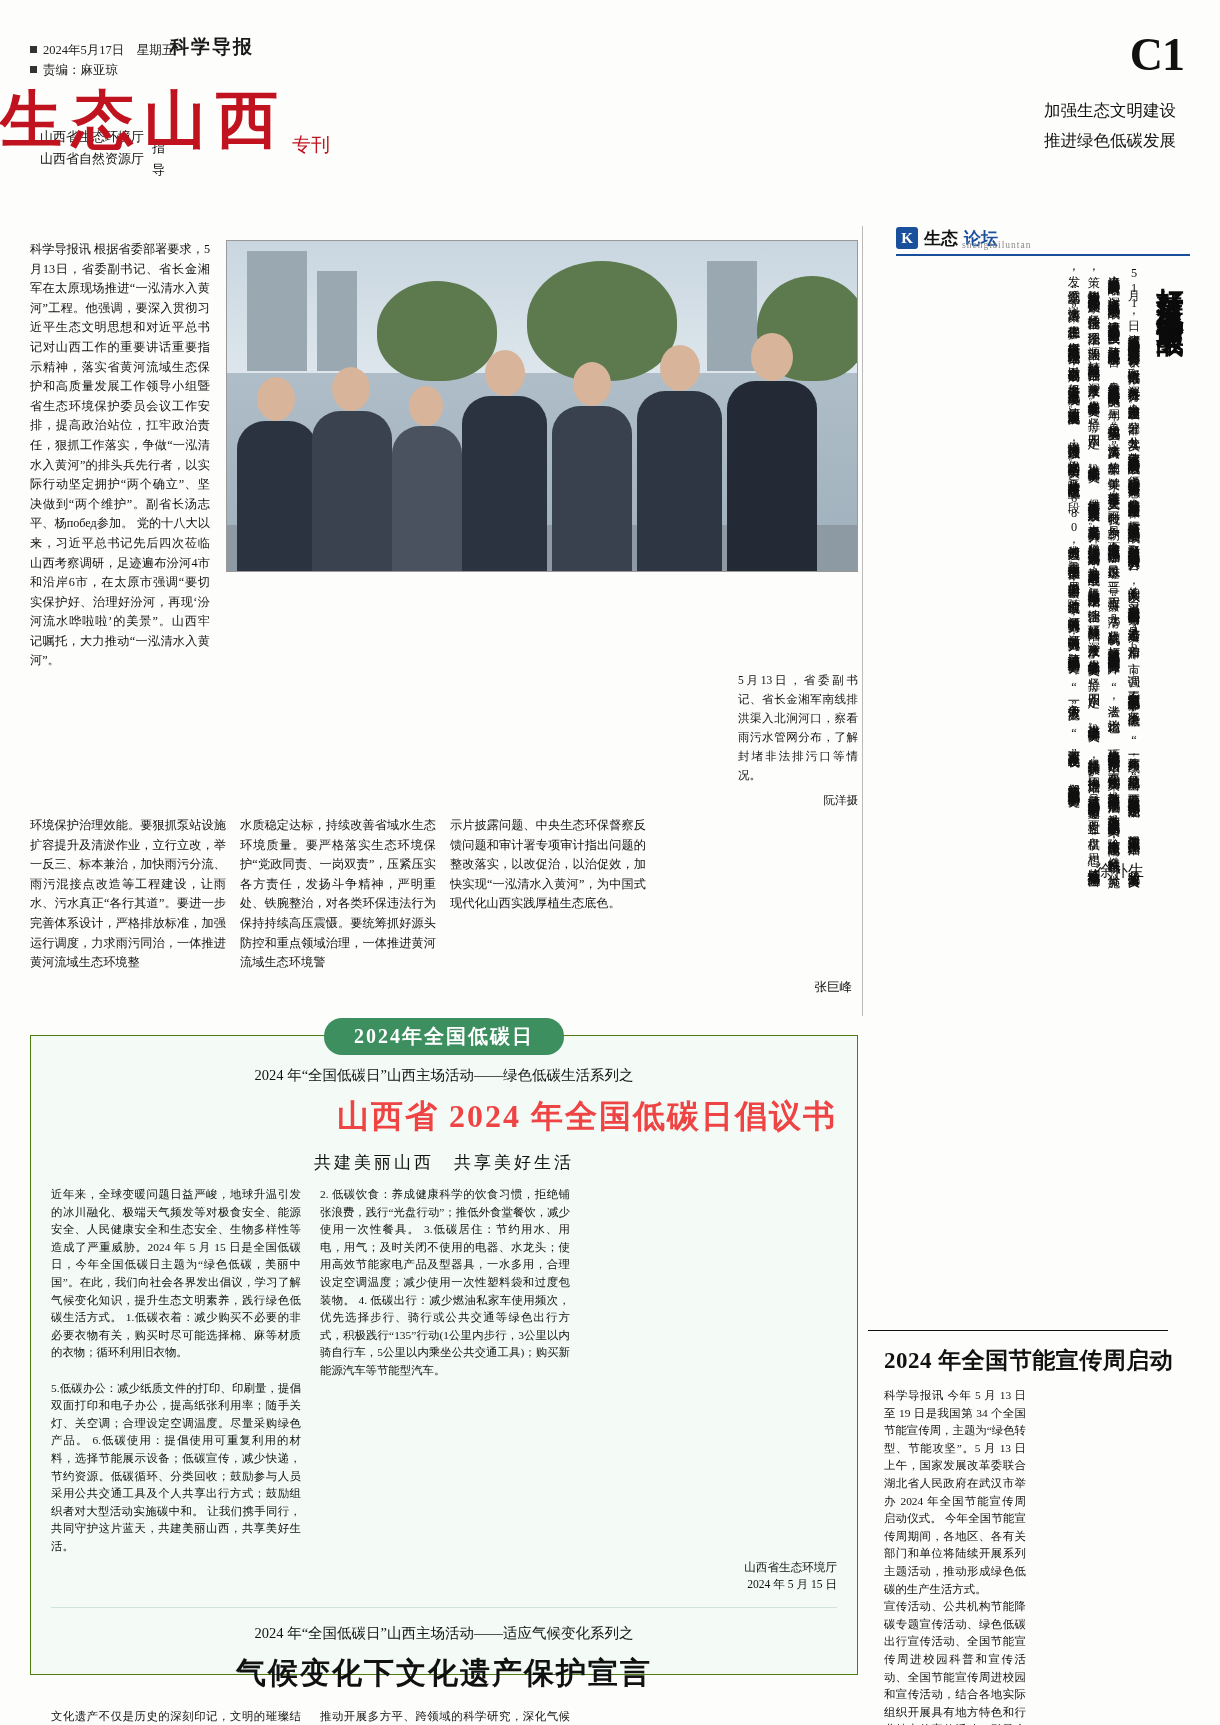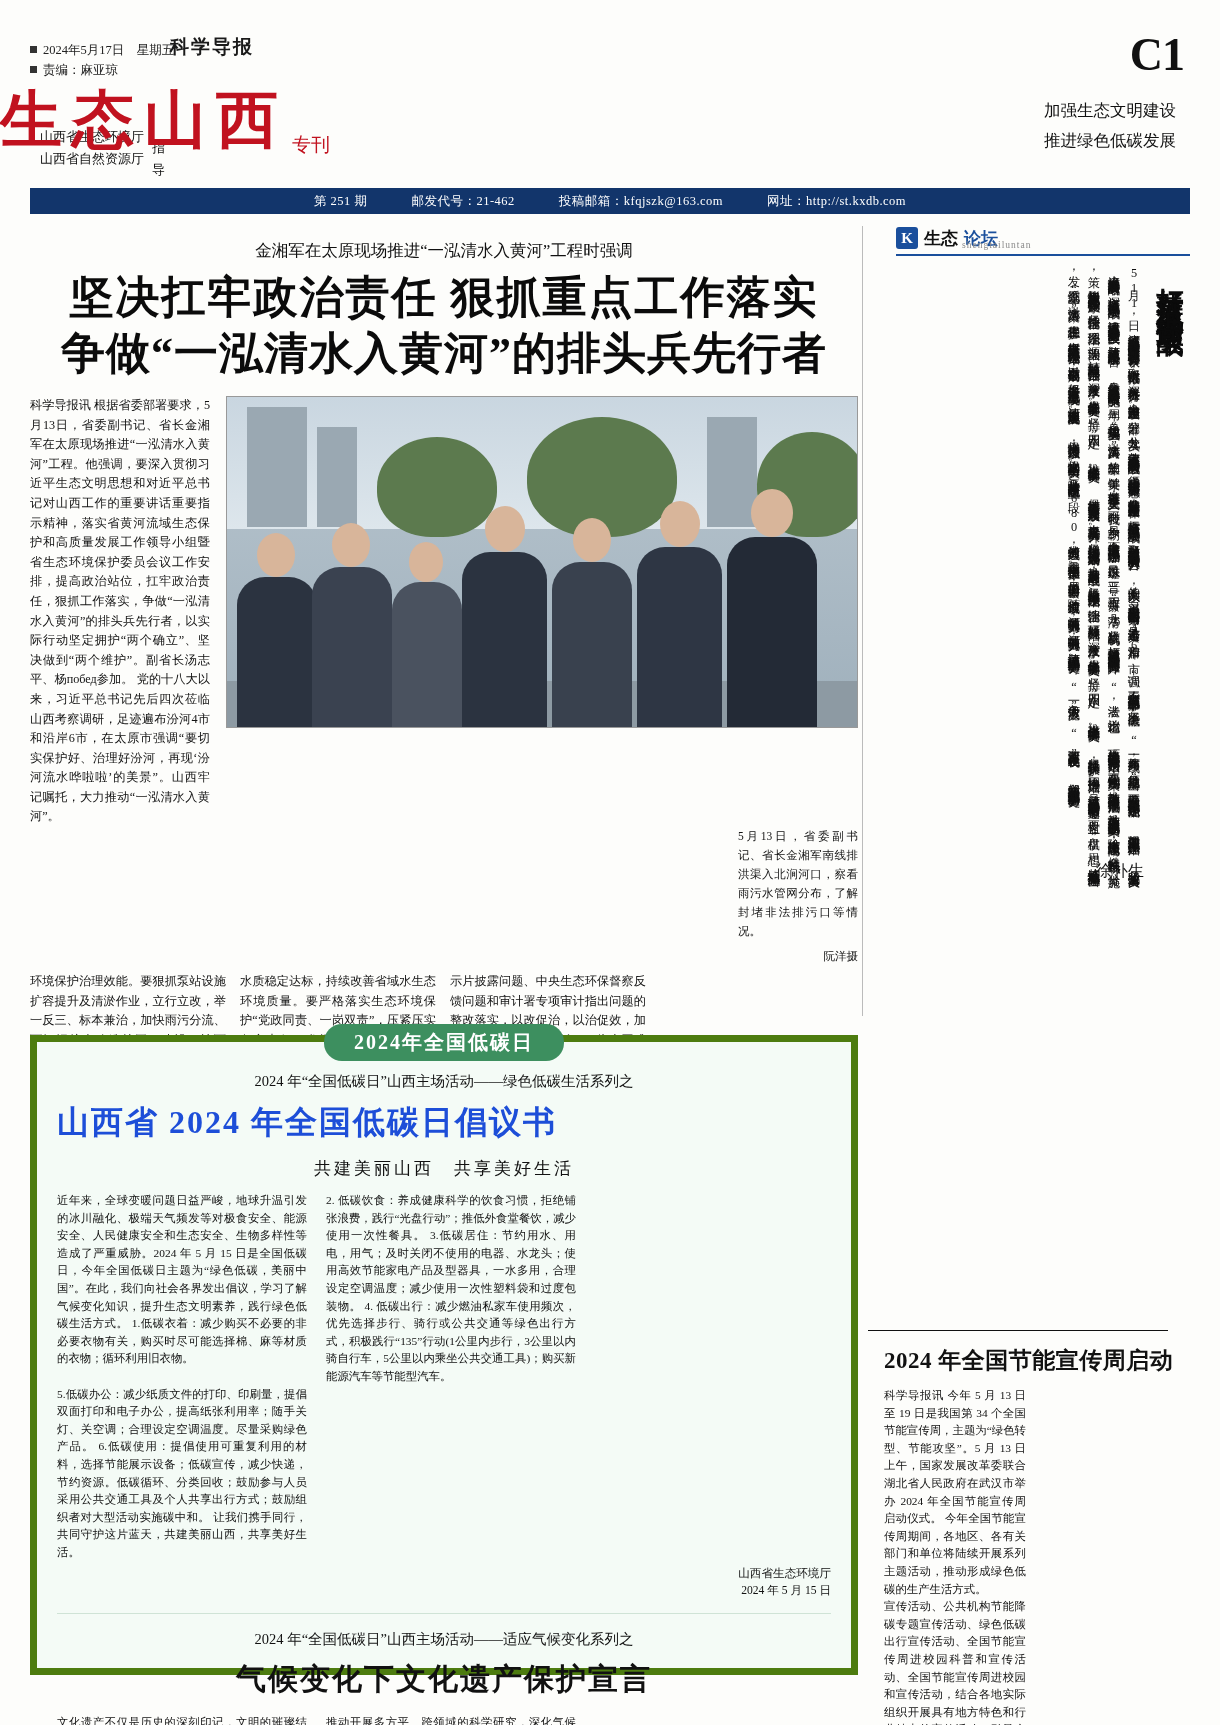--- a/index.html
+++ b/index.html
@@ -87,29 +87,29 @@
   .vtext{
     position:absolute;right:46px;top:0;width:240px;height:600px;
     writing-mode:vertical-rl;text-orientation:upright;
     font-size:12.3px;line-height:20px;letter-spacing:.6px;text-align:justify;color:#111;
   }
   .rail-sign{position:absolute;right:46px;bottom:-6px;font-size:16px;}
 
   
   .lcbox{
     position:absolute;left:30px;top:1035px;width:828px;height:640px;
-    border:7px solid #4d7c0f;background:#f4fbf6;box-sizing:border-box;padding:18px 20px;
+    border:1px solid #4d7c0f;background:#f4fbf6;box-sizing:border-box;padding:18px 20px;
   }
   .lcbadge{
     position:absolute;left:50%;transform:translateX(-50%);top:-18px;
     background:#3d8f5f;color:#fff;font-size:20px;font-weight:bold;letter-spacing:2px;
     padding:5px 30px;border-radius:18px;white-space:nowrap;
   }
   .lc-sub{text-align:center;font-size:14.5px;margin-top:12px;color:#111;}
-  .lc-title{text-align:left;font-size:32px;font-weight:bold;letter-spacing:2px;margin-top:10px;color:#1d4ed8;}
+  .lc-title{text-align:right;font-size:32px;font-weight:bold;letter-spacing:2px;margin-top:10px;color:#ef4444;}
   .lc-slogan{text-align:center;font-size:17px;margin-top:12px;letter-spacing:3px;}
   .lc-cols{margin-top:12px;}
   .lc-cols .c{float:left;width:250px;margin-right:19px;font-size:11.4px;line-height:17.6px;text-align:justify;}
   .lc-cols .c:last-child{margin-right:0;}
   .lc-sign{text-align:right;font-size:11.6px;line-height:17px;margin-top:4px;}
   .hr-sep{clear:both;height:1px;background:#cfe3d6;margin:14px 0 0;}
 
   .lc2-sub{text-align:center;font-size:14.5px;margin-top:16px;}
   .lc2-title{text-align:center;font-size:30px;font-weight:bold;letter-spacing:2px;margin-top:10px;}
   .lc2-cols{margin-top:14px;}
@@ -149,38 +149,25 @@
     <div class="bigtitle">
       <span class="zh">生态山西</span><span class="sub">专刊</span>
     </div>
 
     <div class="slogan">
       <div>加强生态文明建设</div>
       <div>推进绿色低碳发展</div>
     </div>
   </div>
 
-  <div class="infobar">
-    <span>第 251 期</span>
-    <span>邮发代号：21-462</span>
-    <span>投稿邮箱：kfqjszk@163.com</span>
-    <span>网址：http://st.kxdb.com</span>
-  </div>
 
   <div class="vline"></div>
 
   <div class="content">
 
-    <div class="lead-head">
-      <div class="kicker">金湘军在太原现场推进“一泓清水入黄河”工程时强调</div>
-      <div class="headline">
-        <div>坚决扛牢政治责任  狠抓重点工作落实</div>
-        <div class="l2">争做“一泓清水入黄河”的排头兵先行者</div>
-      </div>
-    </div>
 
     <div class="lead-body">
       <div class="photo">
         <div class="sky"></div>
         <div class="bld" style="left:20px;top:10px;width:60px;height:120px;"></div>
         <div class="bld" style="left:90px;top:30px;width:40px;height:100px;"></div>
         <div class="bld" style="left:480px;top:20px;width:50px;height:110px;"></div>
         <div class="tree" style="left:150px;top:40px;width:120px;height:100px;"></div>
         <div class="tree" style="left:300px;top:20px;width:150px;height:120px;"></div>
         <div class="tree" style="left:530px;top:35px;width:110px;height:105px;"></div>

